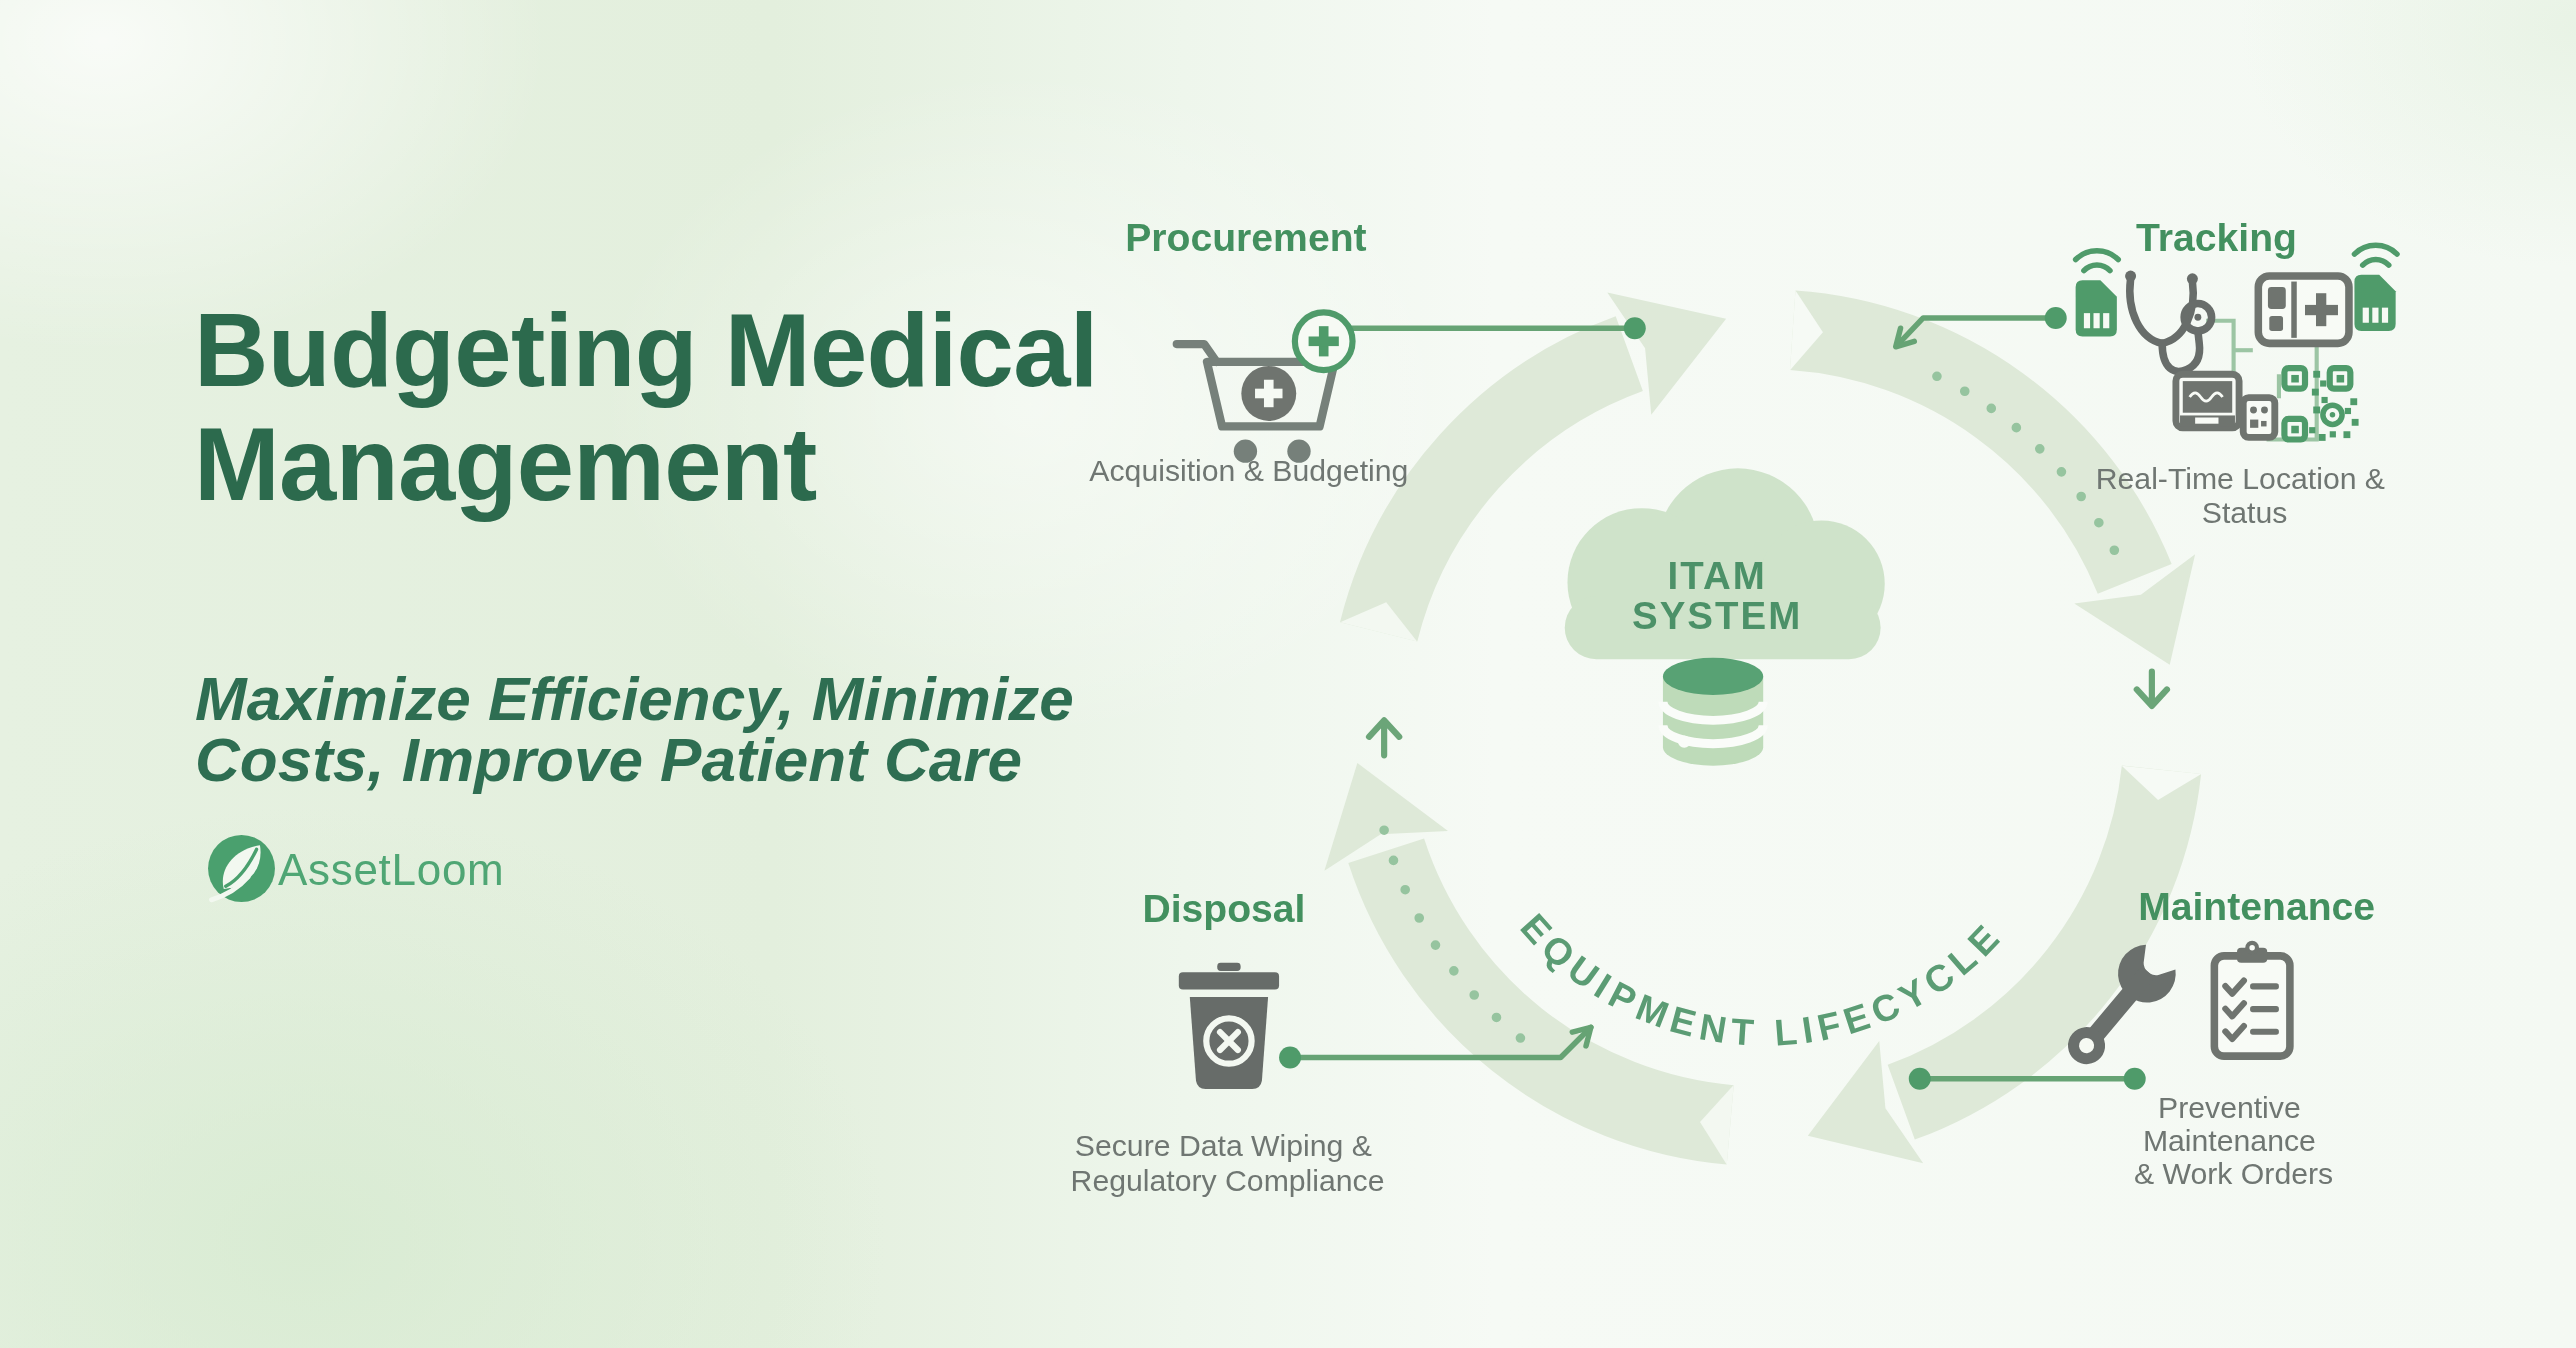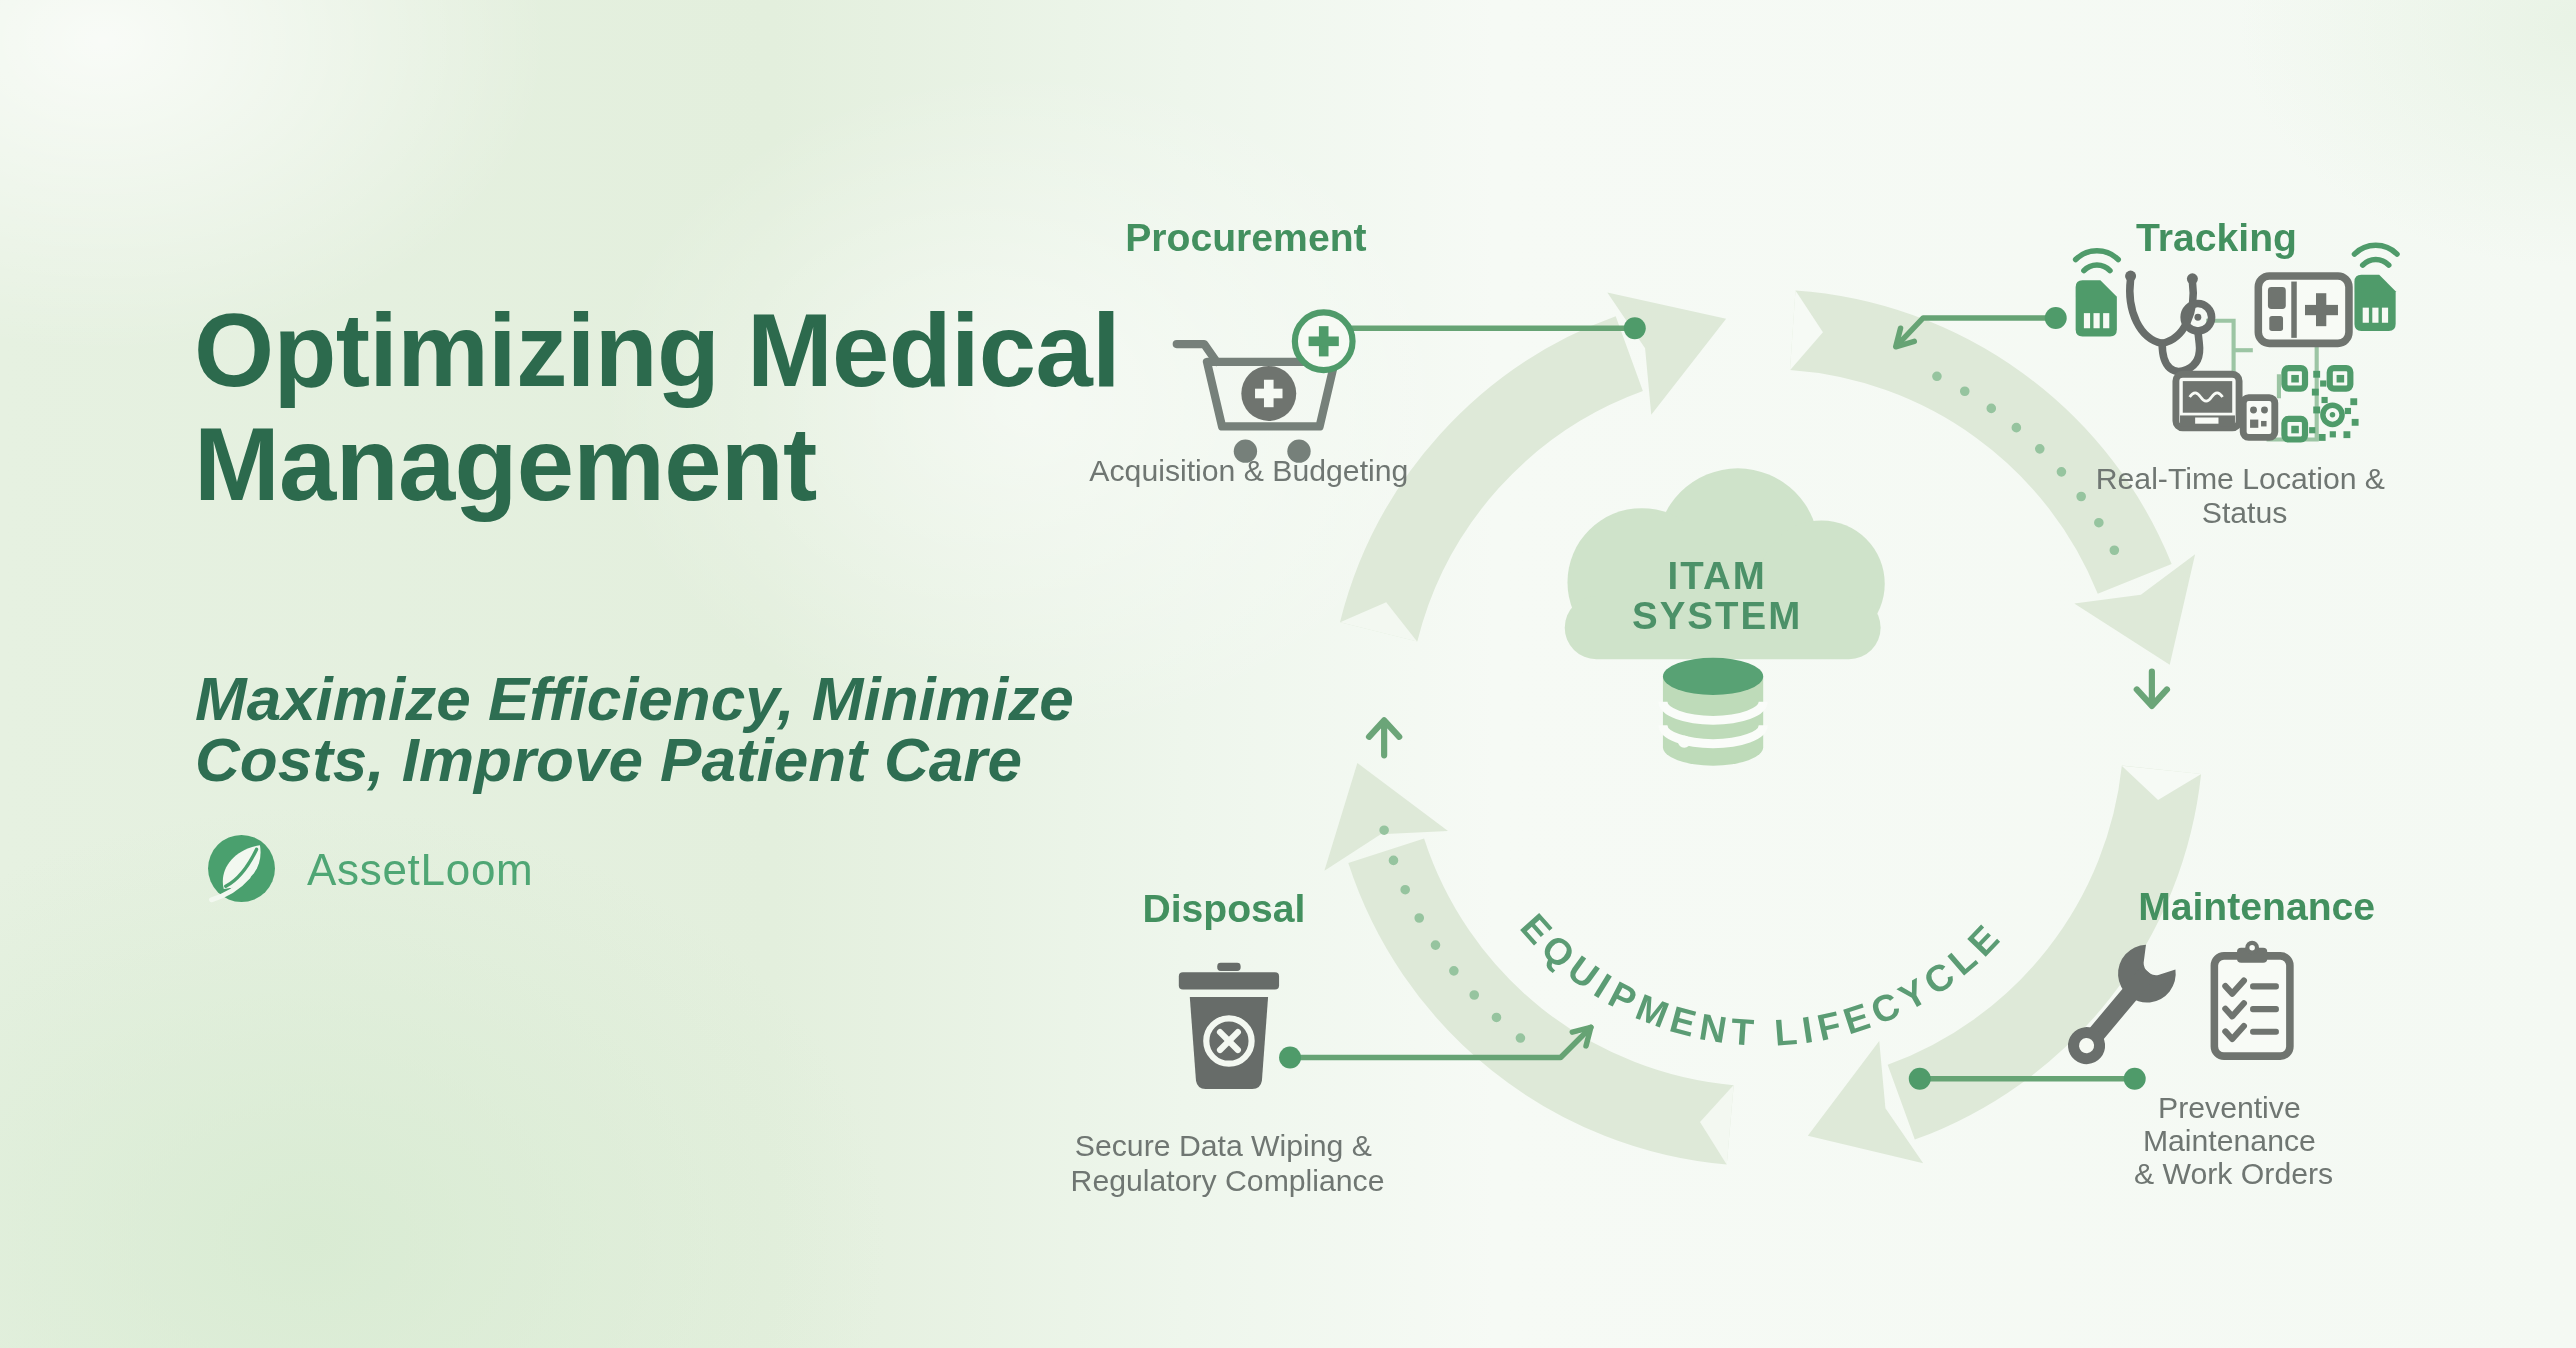--- a/index.html
+++ b/index.html
@@ -17,35 +17,35 @@
   .title{
     left:194px;top:294px;width:975px;
     font-size:103px;line-height:114px;font-weight:700;letter-spacing:-0.7px;
     color:#2c6a4d;
   }
   .subtitle{
     left:195px;top:668px;width:893px;
     font-size:62px;line-height:61px;font-weight:700;font-style:italic;
     color:#2e6e52;
   }
-  .logo{left:206px;top:833px;display:flex;align-items:center;gap:30px;}
+  .logo{left:206px;top:833px;display:flex;align-items:center;gap:1px;}
   .logo-text{font-size:44px;font-weight:500;color:#4fa674;letter-spacing:0.7px;}
   svg text{font-family:"Liberation Sans",sans-serif;}
   .stage-title{font-size:57px;font-weight:700;fill:#43905f;}
   .caption{font-size:44px;fill:#6f7672;}
   .cloud-label{font-size:56px;font-weight:700;fill:#4c9168;letter-spacing:3px;}
   .curved{font-size:54px;font-weight:600;fill:#5b9c74;letter-spacing:9px;}
 </style>
 </head>
 <body>
 
 <div id="page">
 
   <div class="abs title">
-    <div>Optimizing Medical</div>
+    <div>Budgeting Medical</div>
     <div>Management</div>
   </div>
 
   <div class="abs subtitle">
     <div>Maximize Efficiency, Minimize</div>
     <div>Costs, Improve Patient Care</div>
   </div>
 
   <div class="abs logo">
     <span>

